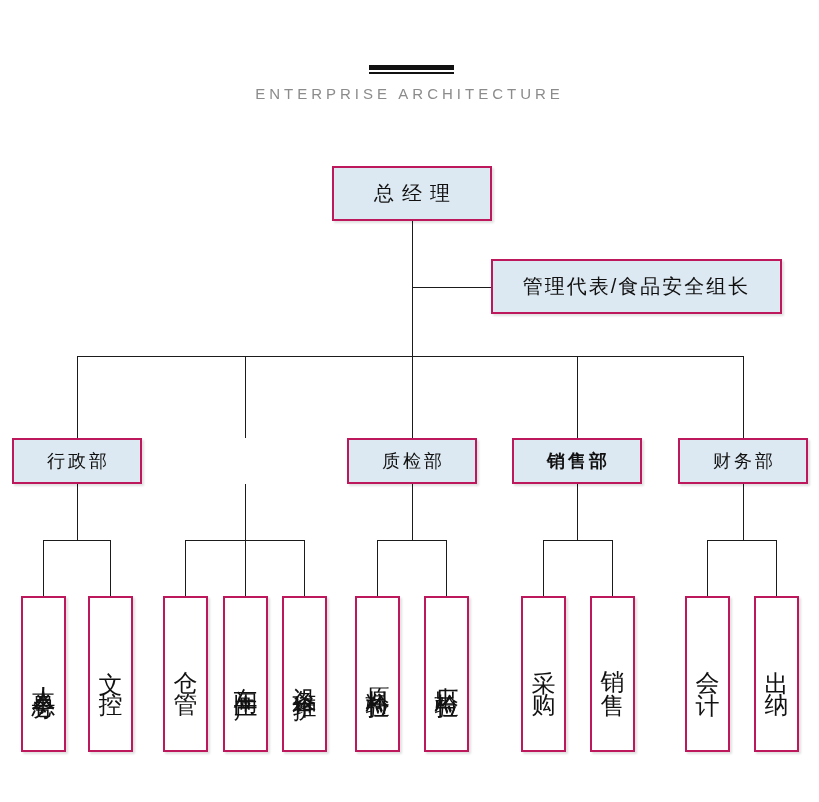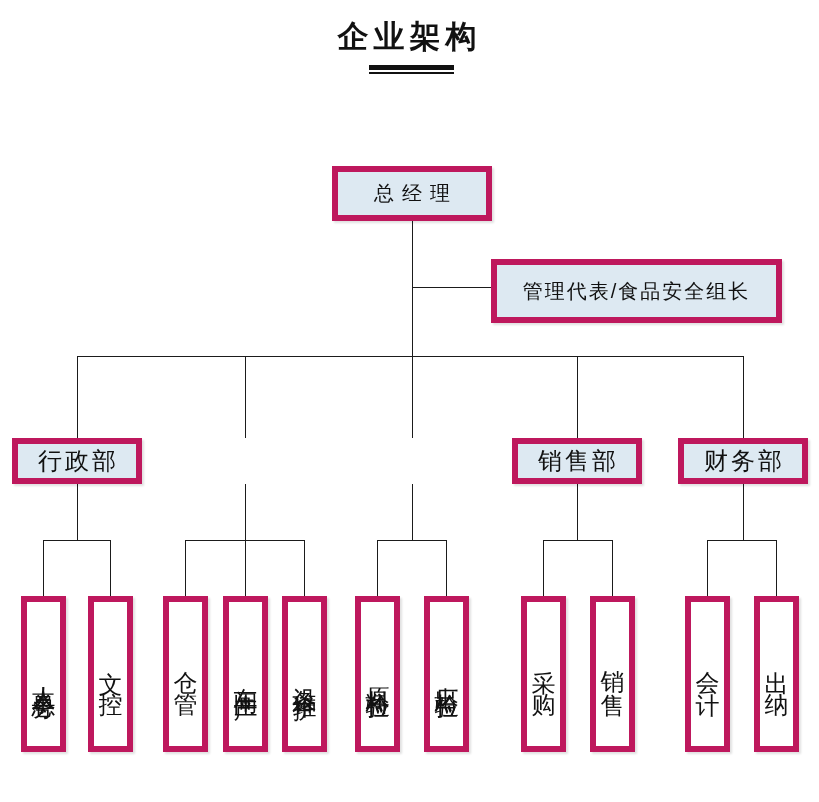--- a/index.html
+++ b/index.html
@@ -8,56 +8,56 @@
 
   .page-title{position:absolute;left:0;right:0;top:16px;text-align:center;
     font-size:31px;font-weight:bold;letter-spacing:5px;color:#111111;}
   .title-underline{position:absolute;left:369px;top:65px;width:85px;}
   .title-underline .bar-thick{height:5px;background:#111111;}
   .title-underline .bar-gap{height:2px;background:#ffffff;}
   .title-underline .bar-thin{height:2px;background:#111111;}
   .page-subtitle{position:absolute;left:0;right:0;top:85px;text-align:center;
     font-size:15px;letter-spacing:4px;color:#8b8b8b;}
 
-  .node{position:absolute;box-sizing:border-box;border:6px solid #be185d;
+  .node{position:absolute;box-sizing:border-box;border:2px solid #be185d;
     display:flex;align-items:center;justify-content:center;
     box-shadow:2px 2px 2px rgba(0,0,0,0.12);}
   .node-blue{background:#dde9f2;}
   .node-white{background:#ffffff;}
 
   .node-root{left:332px;top:166px;width:160px;height:55px;}
   .node-root .lbl{font-size:20px;letter-spacing:8px;text-indent:8px;color:#111;}
-  .node-staff{left:491px;top:259px;width:291px;height:64px;}
+  .node-staff{left:491px;top:259px;width:291px;height:55px;}
   .node-staff .lbl{font-size:20px;letter-spacing:2px;color:#111;}
 
   .node-dept{top:438px;width:130px;height:46px;}
-  .node-dept .lbl{font-size:24px;letter-spacing:3px;text-indent:3px;color:#111;}
-  .dept-0{left:12px;} .dept-1{left:180px;} .dept-2{left:347px;} .dept-3{left:512px;} .dept-4{left:678px;text-align:right;}
+  .node-dept .lbl{font-size:18px;letter-spacing:3px;text-indent:3px;color:#111;}
+  .dept-0{left:12px;} .dept-1{left:180px;} .dept-2{left:347px;} .dept-3{left:512px;font-weight:bold;} .dept-4{left:678px;text-align:right;}
 
   .node-leaf{top:596px;width:45px;height:156px;}
   .leaf-label{writing-mode:vertical-rl;text-orientation:upright;
     font-size:24px;letter-spacing:3px;color:#111;line-height:1;}
   .leaf-label.short{letter-spacing:22px;}
   .leaf-0{left:21px;}  .leaf-1{left:88px;}  .leaf-2{left:163px;} .leaf-3{left:223px;}
   .leaf-4{left:282px;} .leaf-5{left:355px;} .leaf-6{left:424px;} .leaf-7{left:521px;}
   .leaf-8{left:590px;} .leaf-9{left:685px;} .leaf-10{left:754px;}
 
   .line{position:absolute;background:#1b1b1b;}
 </style>
 </head>
 <body>
 
 <div class="canvas">
 
-  <div class="page-title">企业架构</div>
   <div class="title-underline">
     <div class="bar-thick"></div>
     <div class="bar-gap"></div>
     <div class="bar-thin"></div>
   </div>
+  <div class="page-subtitle">ENTERPRISE ARCHITECTURE</div>
 
   <div class="line" style="left:412px;top:221px;width:1px;height:136px;"></div>
   <div class="line" style="left:412px;top:287px;width:79px;height:1px;"></div>
   <div class="line" style="left:77px;top:356px;width:667px;height:1px;"></div>
 
   <div class="line" style="left:77px;top:356px;width:1px;height:82px;"></div>
   <div class="line" style="left:245px;top:356px;width:1px;height:82px;"></div>
   <div class="line" style="left:412px;top:356px;width:1px;height:82px;"></div>
   <div class="line" style="left:577px;top:356px;width:1px;height:82px;"></div>
   <div class="line" style="left:743px;top:356px;width:1px;height:82px;"></div>
@@ -90,20 +90,23 @@
     <span class="lbl">总经理</span>
   </div>
 
   <div class="node node-blue node-staff">
     <span class="lbl">管理代表/食品安全组长</span>
   </div>
 
   <div class="node node-blue node-dept dept-0">
     <span class="lbl">行政部</span>
   </div>
+  <div class="node node-blue node-dept dept-2">
+    <span class="lbl">质检部</span>
+  </div>
   <div class="node node-blue node-dept dept-3">
     <span class="lbl">销售部</span>
   </div>
   <div class="node node-blue node-dept dept-4">
     <span class="lbl">财务部</span>
   </div>
 
   <div class="node node-white node-leaf leaf-0">
     <span class="leaf-label">人事总务</span>
   </div>

